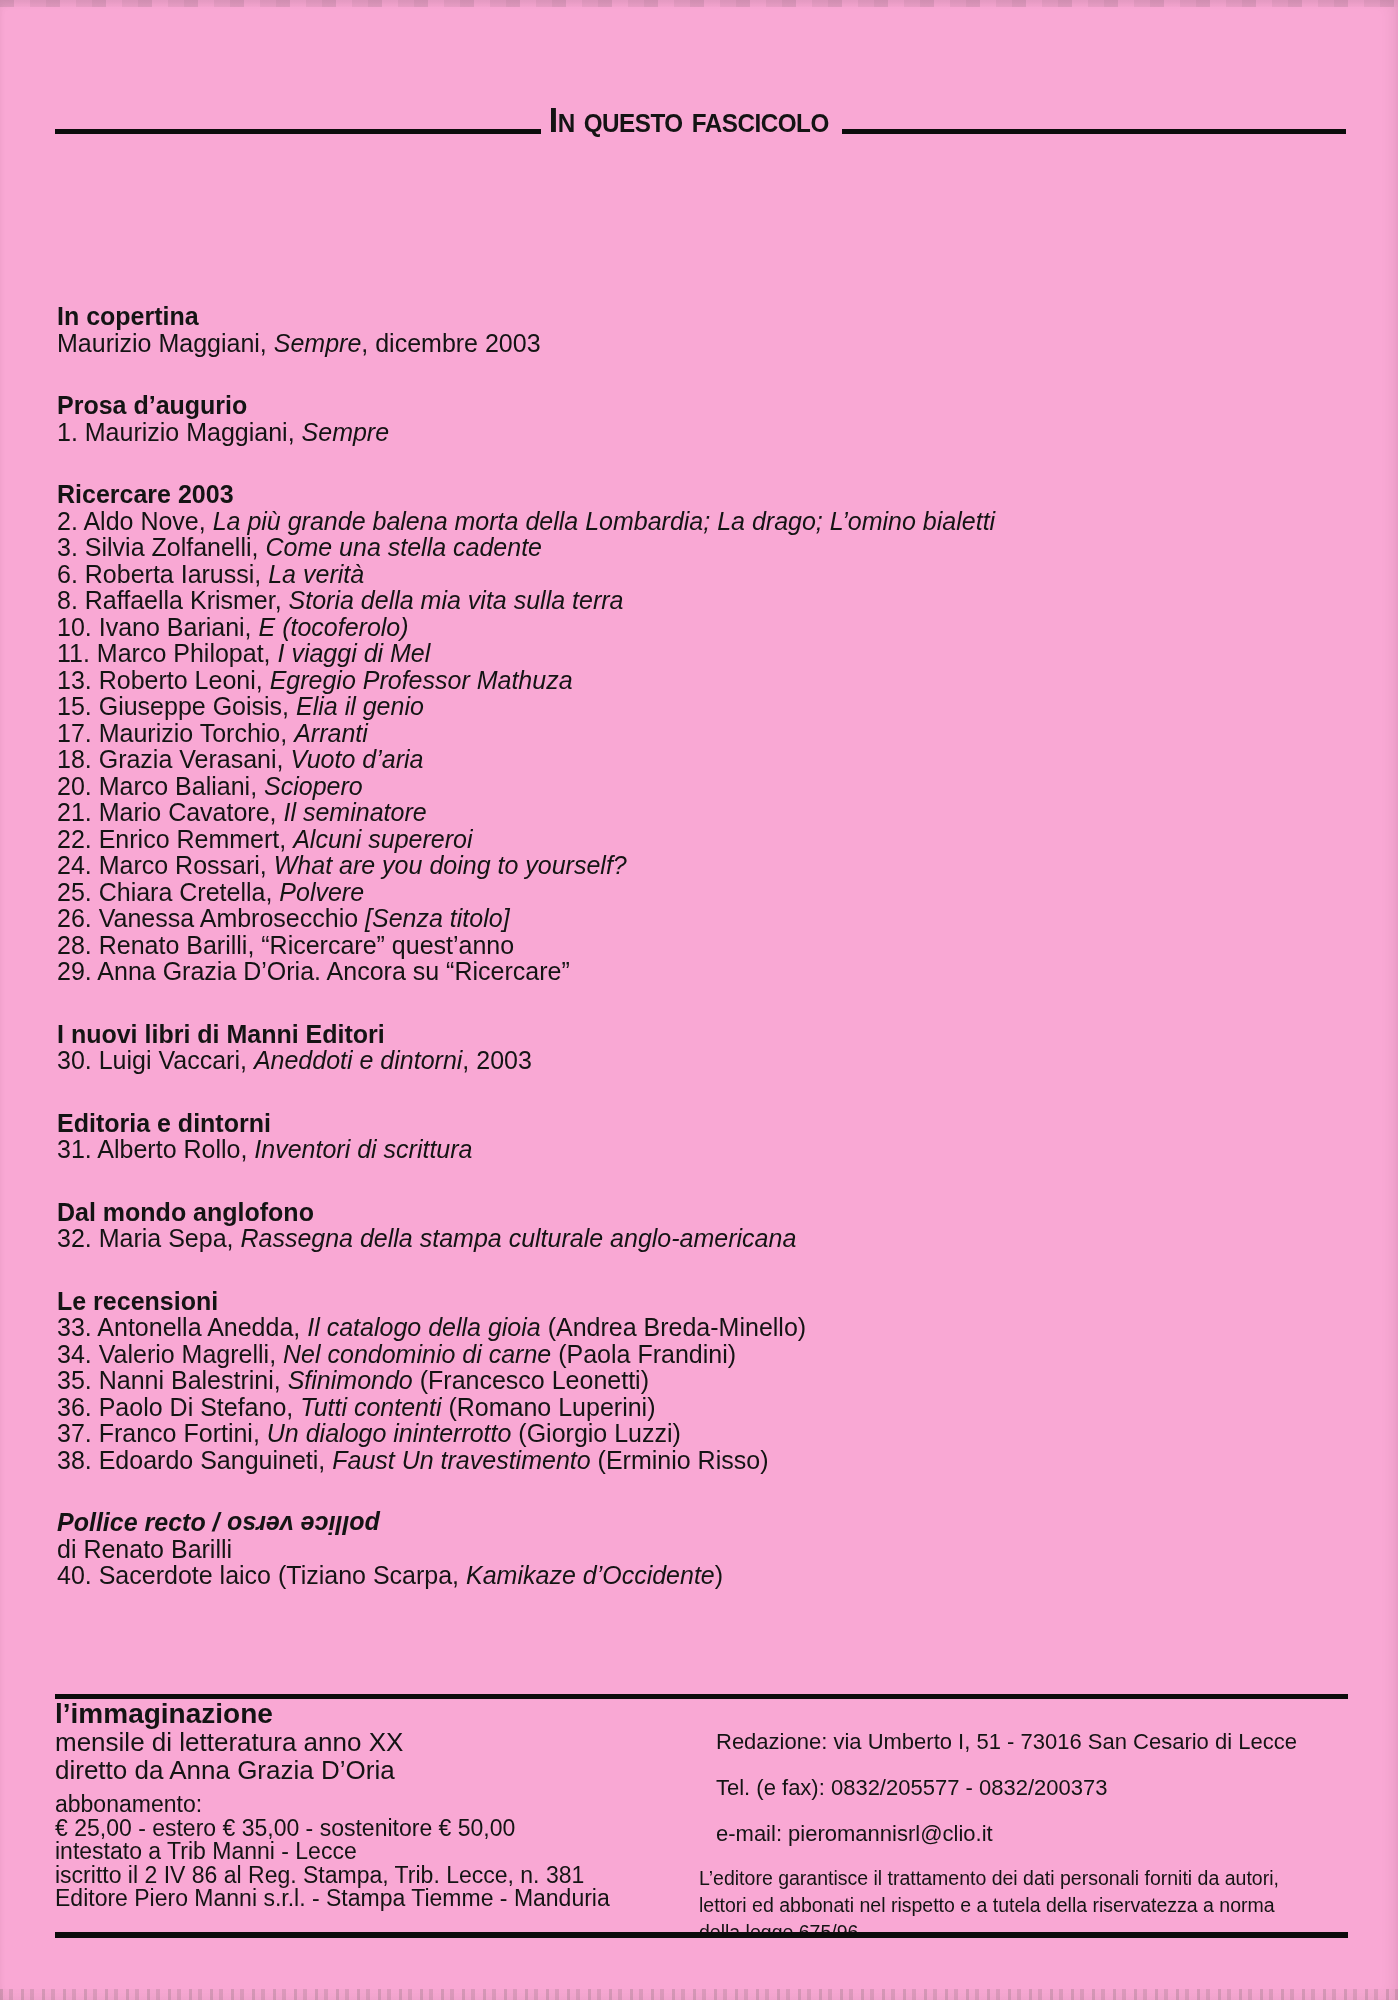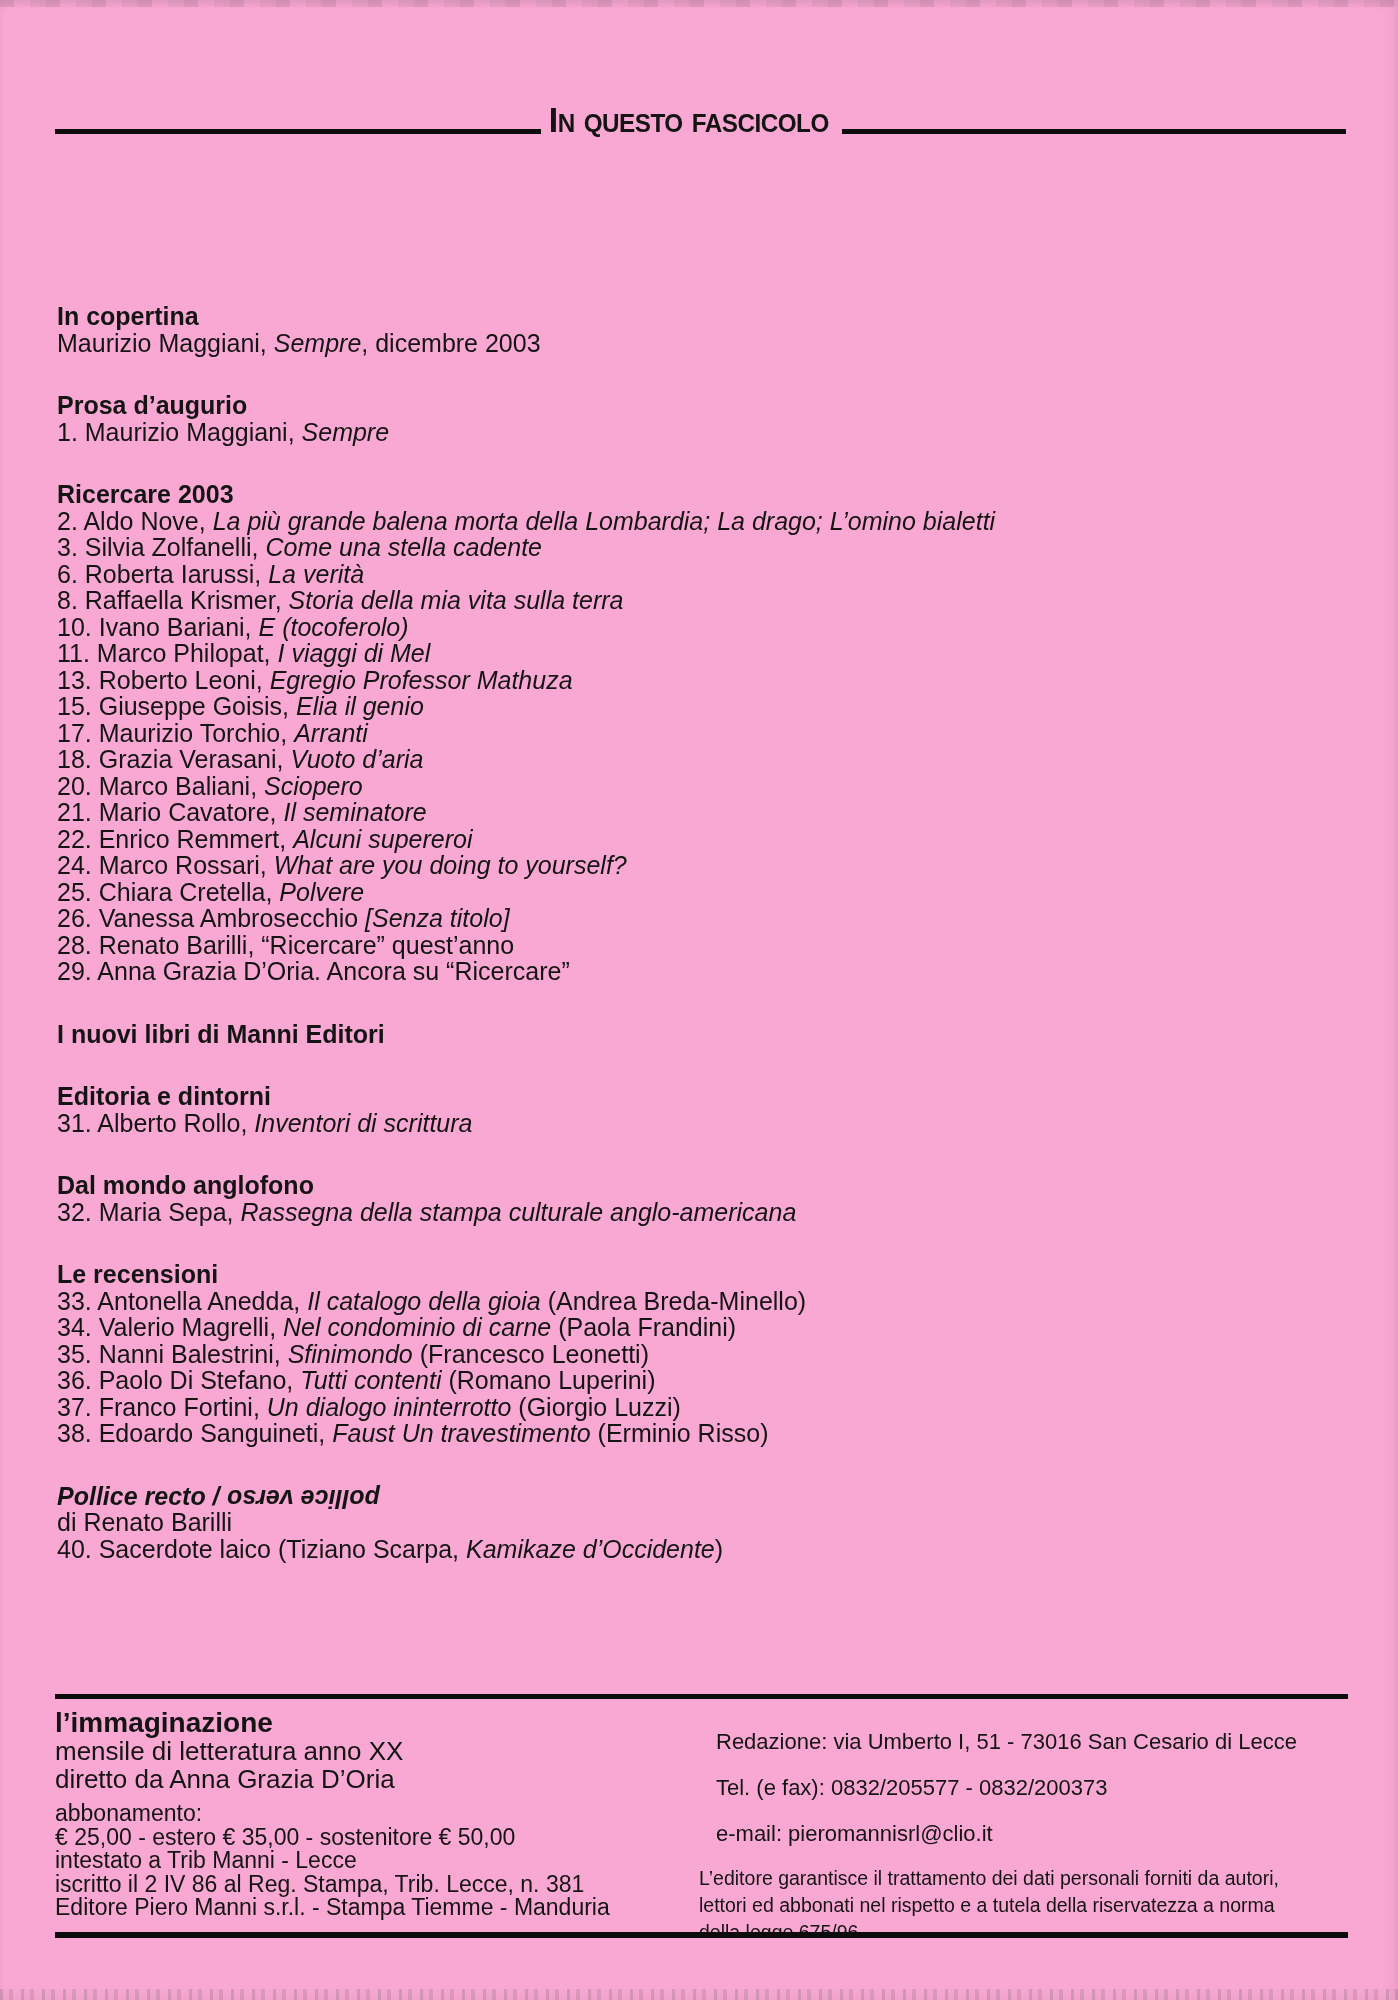--- a/index.html
+++ b/index.html
@@ -58,21 +58,21 @@
   .pollice-heading { font-weight:bold; }
 
   
   .footer {
     position:absolute; left:55px; right:50px; top:1694px; height:233px;
     border-top:5px solid #0c0c0c;
     border-bottom:6px solid #0c0c0c;
     display:flex;
     overflow:hidden;
   }
-  .f-left { width:642px; padding-top:9px; }
+  .f-left { width:642px; }
   .f-right { flex:1; padding-top:11px; padding-left:2px; }
   .mag-title { font-weight:bold; font-size:28px; line-height:29px; }
   .mag-line { font-size:26px; line-height:28px; white-space:nowrap; }
   .abbo { margin-top:9px; font-size:23px; line-height:23.5px; }
   .abbo p { margin:0; white-space:nowrap; }
   .contact { font-size:22px; line-height:29px; }
   .contact p { margin:17px; white-space:nowrap; }
   .legal { margin-top:9px; font-size:19.5px; line-height:27px; width:604px; }
   .distribution { margin-top:6px; font-size:28px; line-height:22px; }
   .distribution p { margin:0; white-space:nowrap; }
@@ -124,20 +124,23 @@
           <p><span>24. Marco Rossari, </span><i>What are you doing to yourself?</i><span></span></p>
           <p><span>25. Chiara Cretella, </span><i>Polvere</i><span></span></p>
           <p><span>26. Vanessa Ambrosecchio </span><i>[Senza titolo]</i><span></span></p>
           <p><span>28. Renato Barilli, “Ricercare” quest’anno</span><i></i><span></span></p>
           <p><span>29. Anna Grazia D’Oria. Ancora su “Ricercare”</span><i></i><span></span></p>
         </div>
     </section>
 
     <section class="toc-section">
       <h2>I nuovi libri di Manni Editori</h2>
+      <div>
+          <p><span>30. Luigi Vaccari, </span><i>Aneddoti e dintorni</i><span>, 2003</span></p>
+        </div>
     </section>
 
     <section class="toc-section">
       <h2>Editoria e dintorni</h2>
       <div>
           <p><span>31. Alberto Rollo, </span><i>Inventori di scrittura</i><span></span></p>
         </div>
     </section>
 
     <section class="toc-section">

